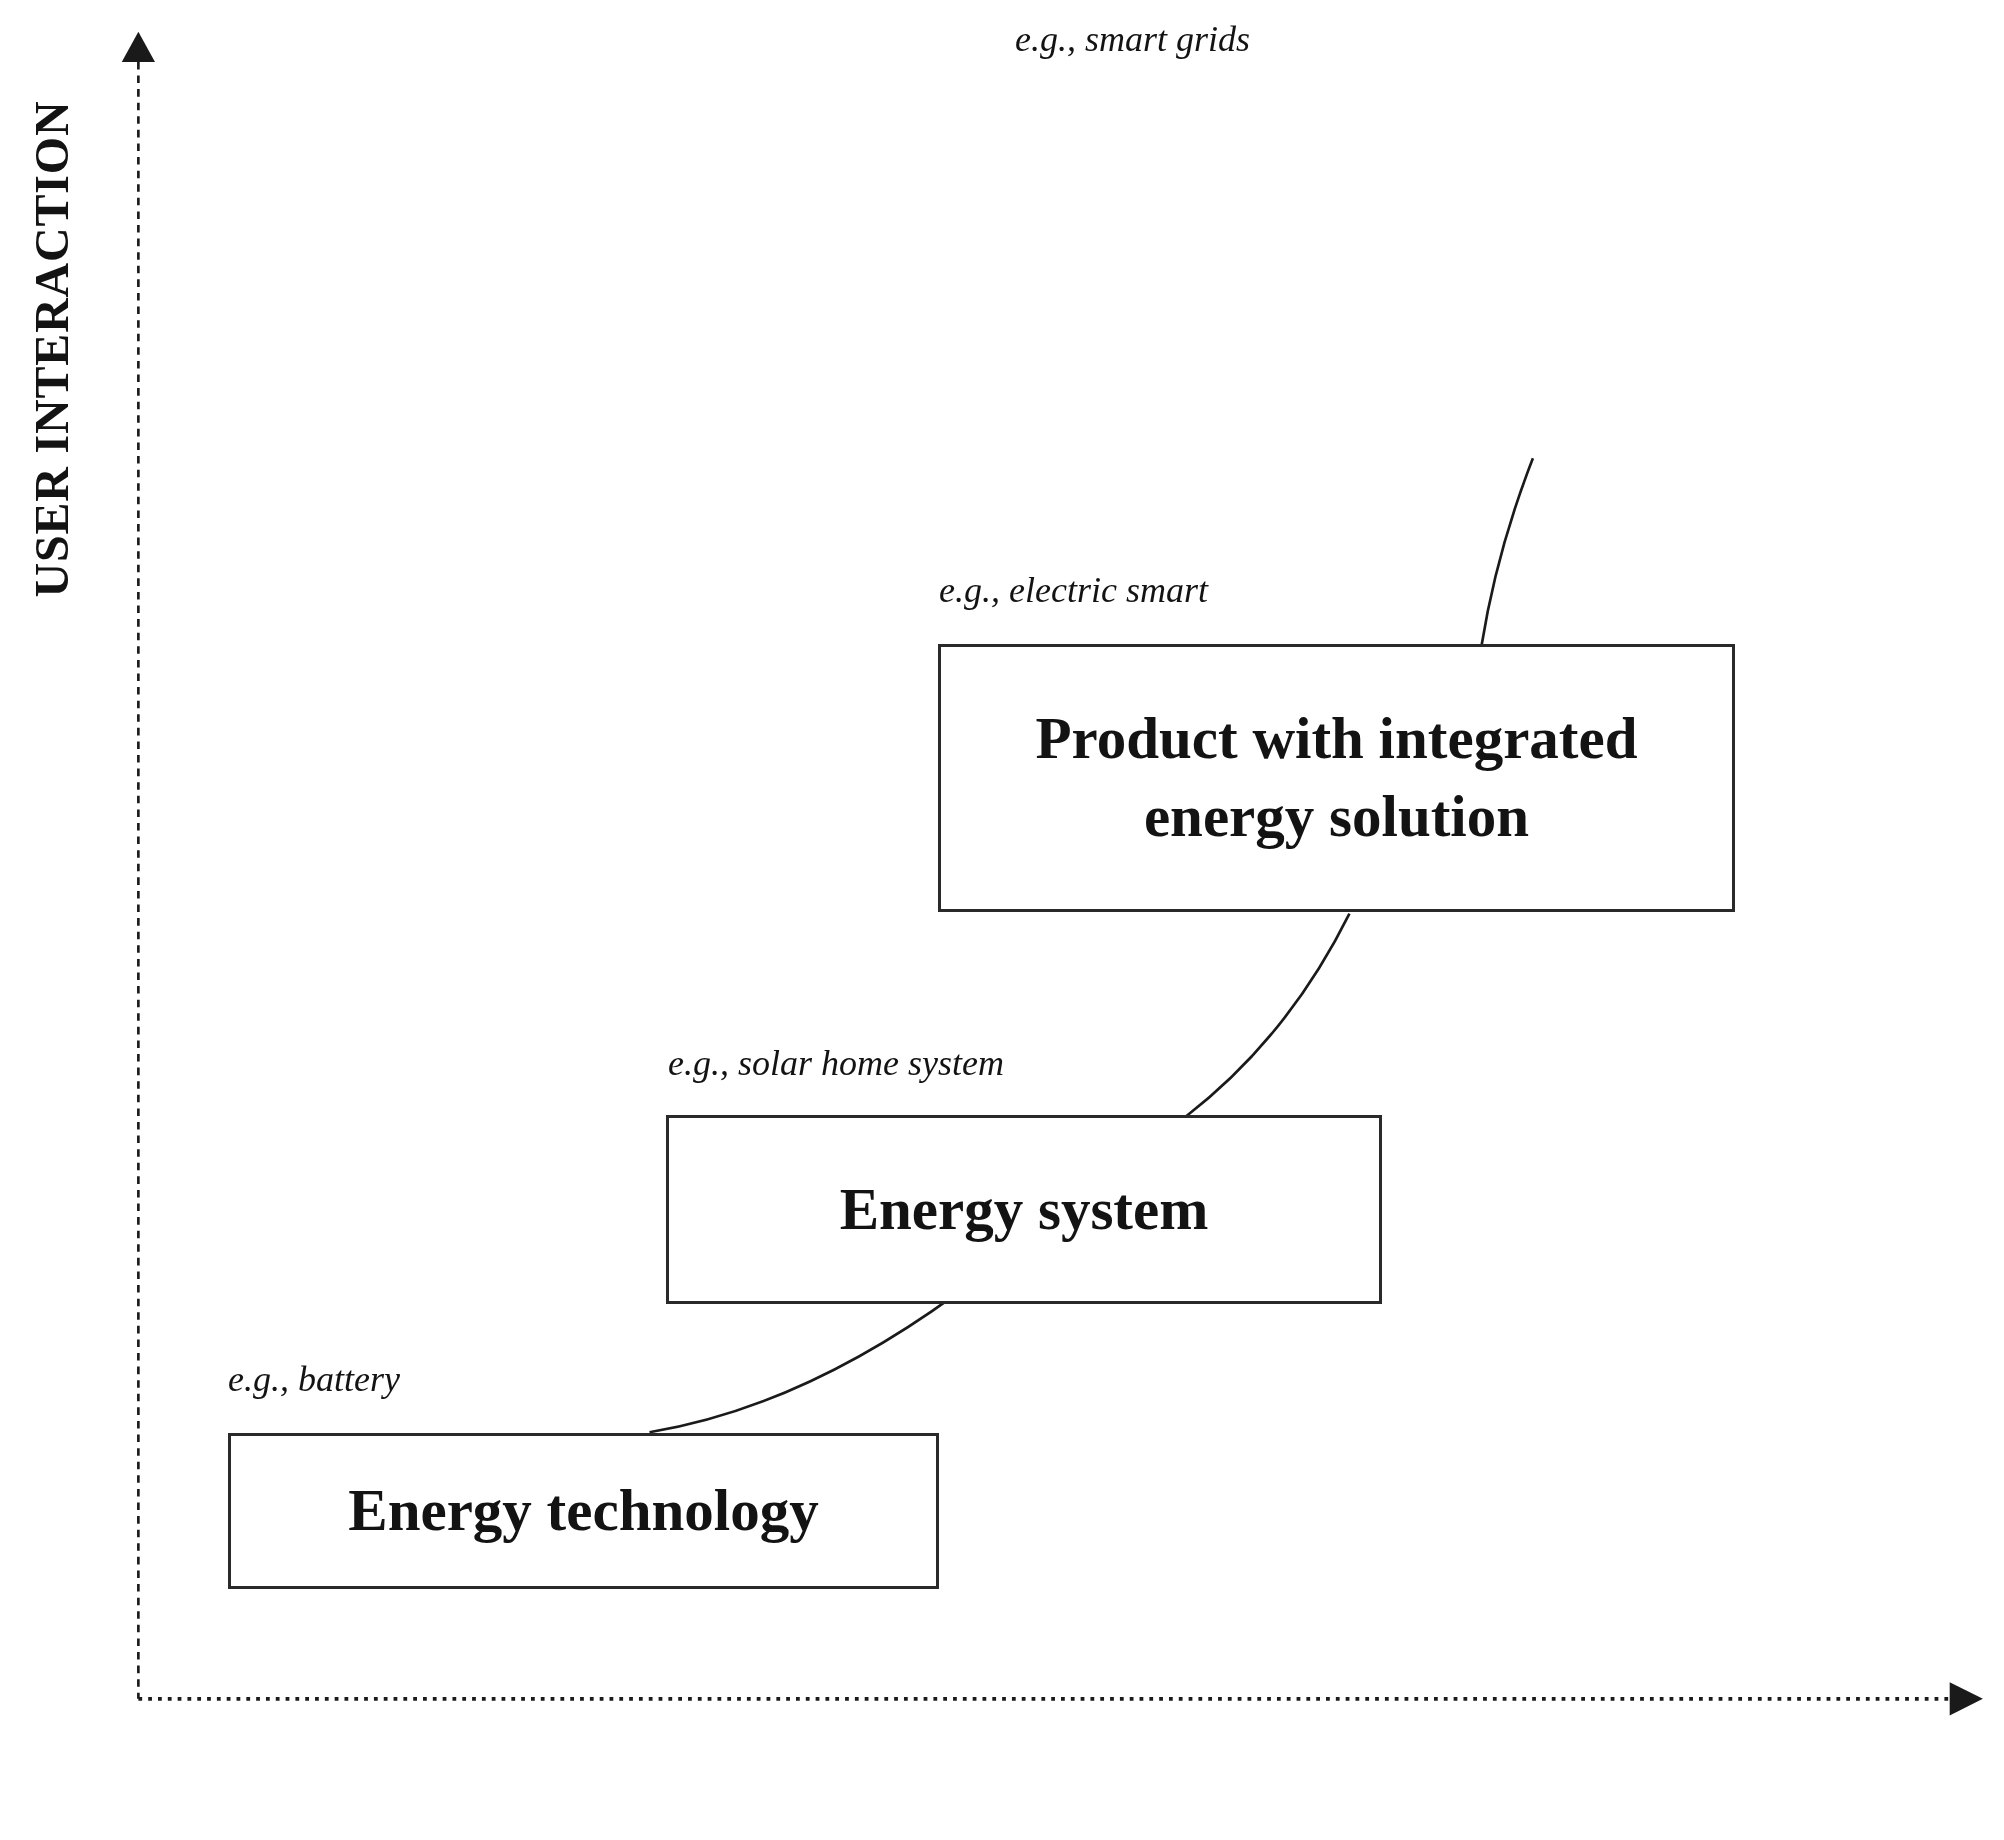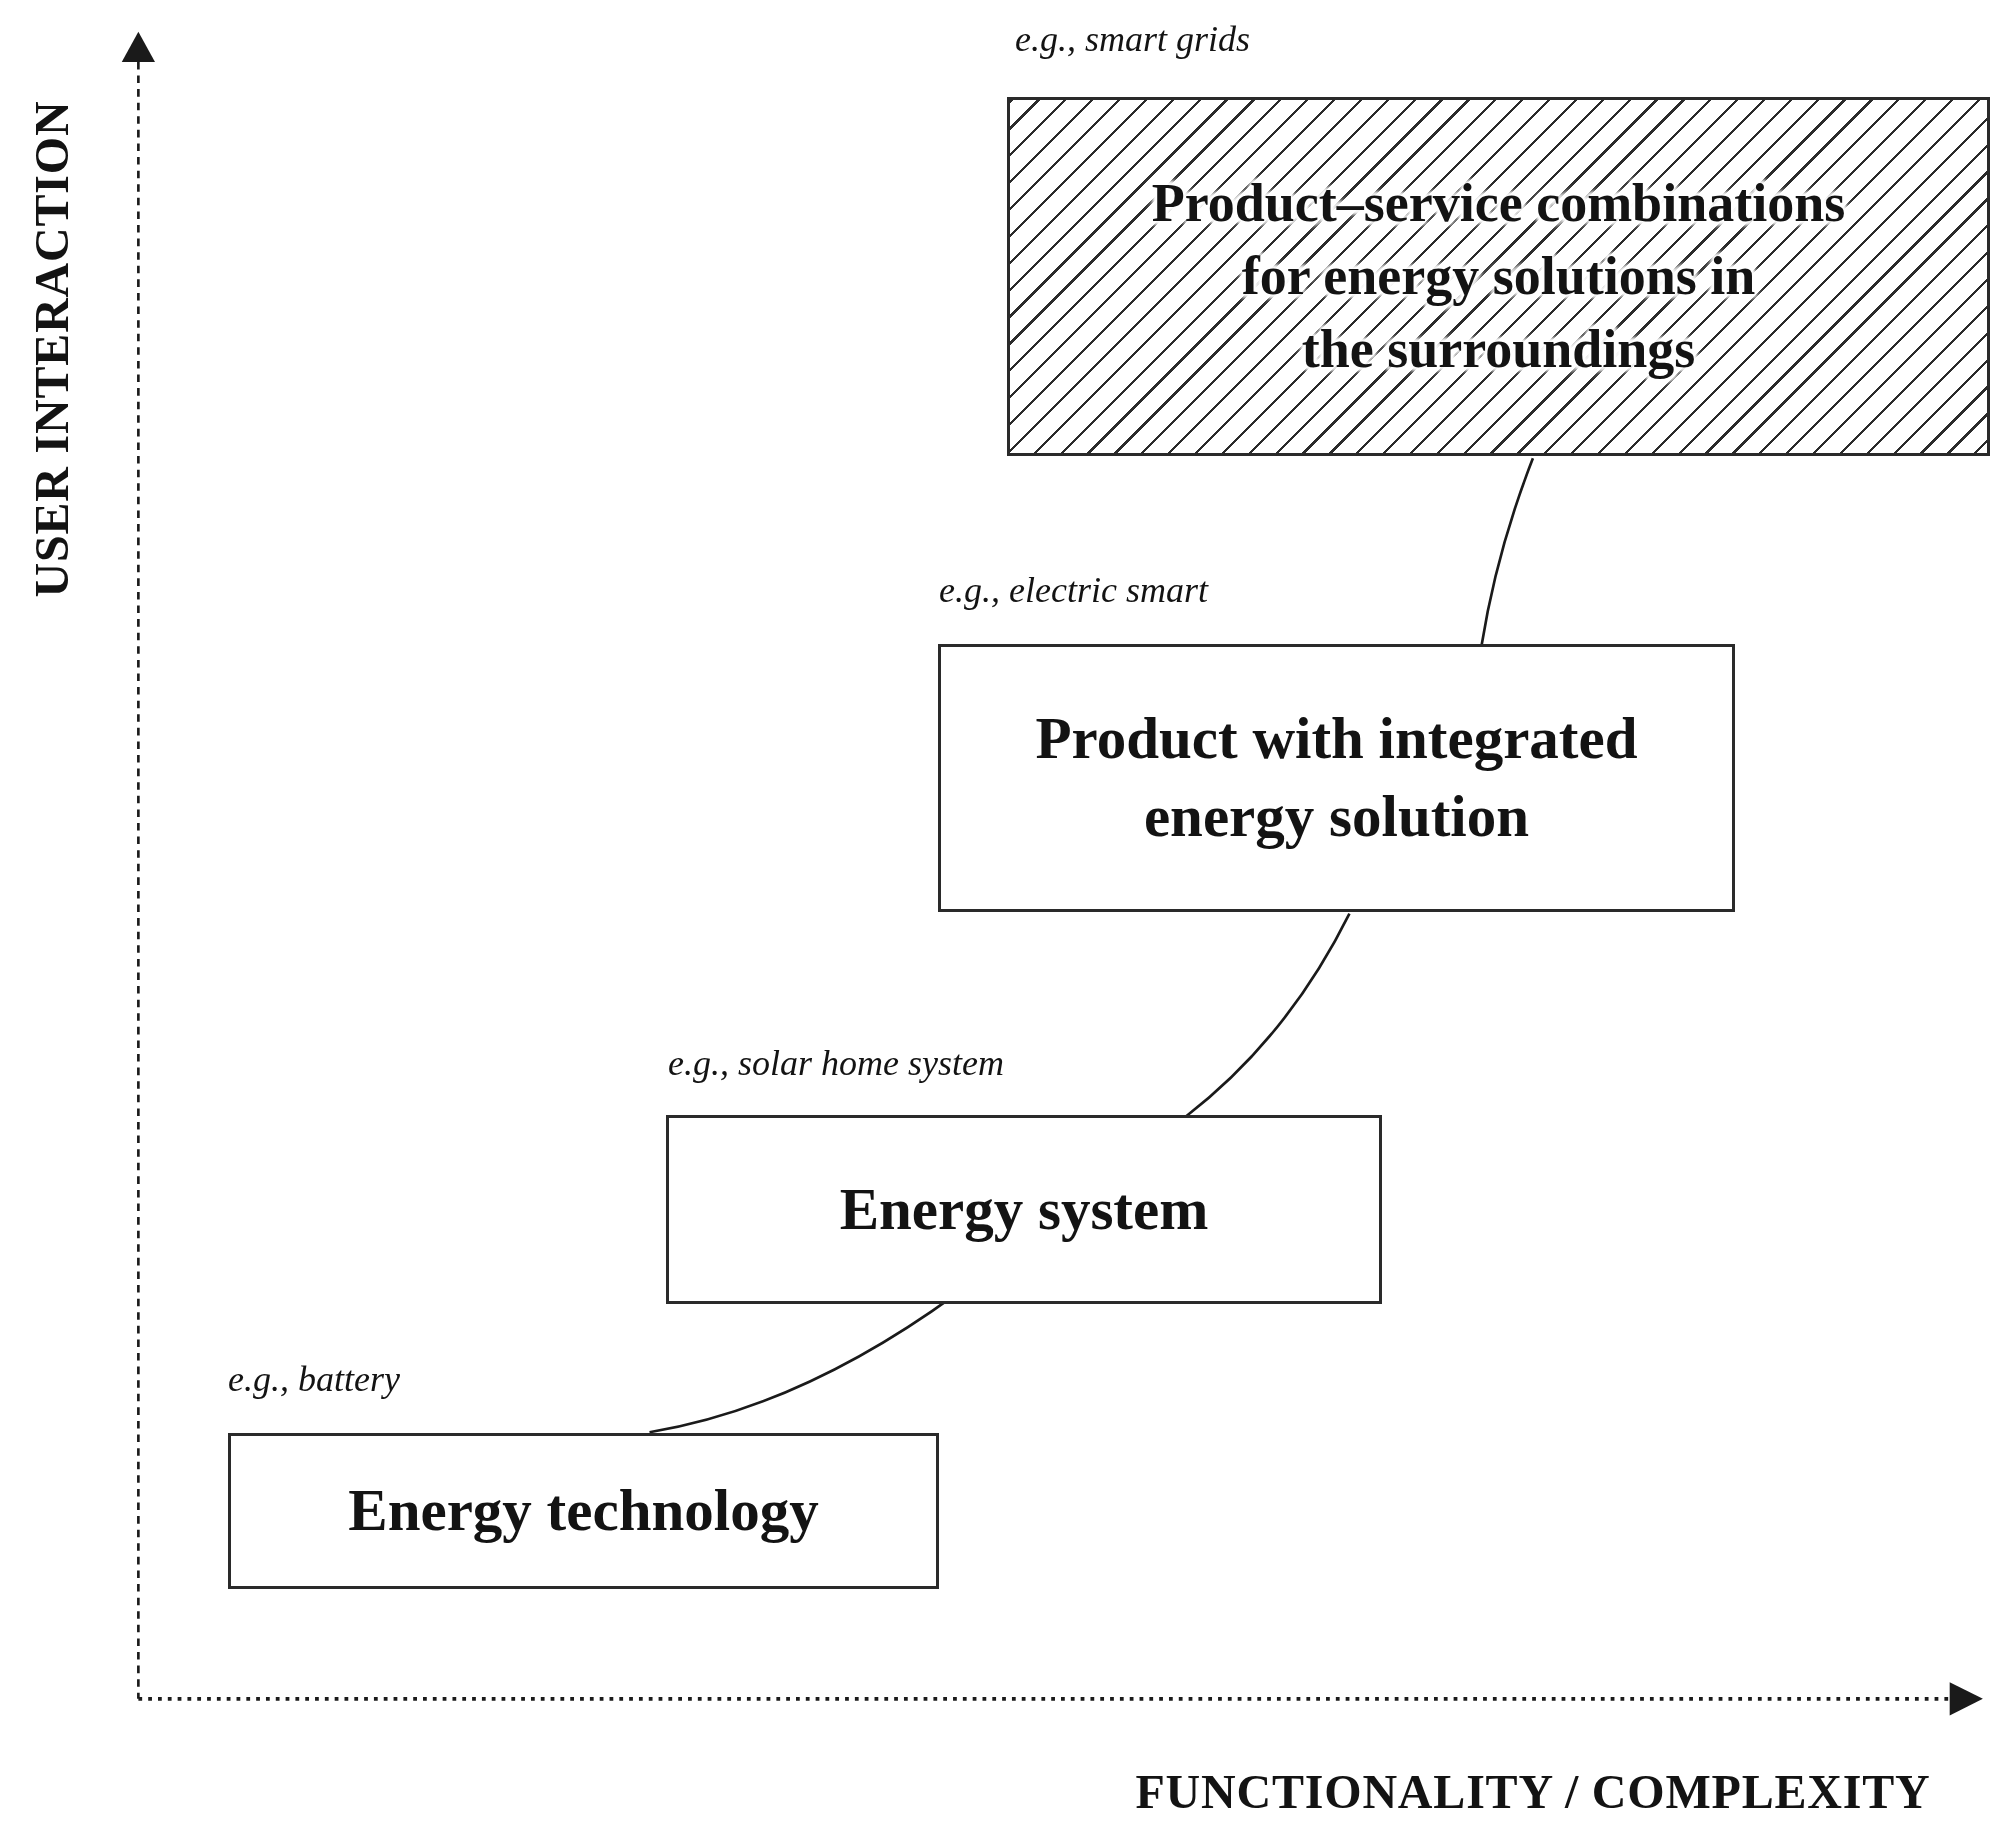--- a/index.html
+++ b/index.html
@@ -106,40 +106,34 @@
 
     <polygon points="183,42 161,82 205,82" fill="#1a1a1a"></polygon>
     <polygon points="2626,2250 2582,2228 2582,2272" fill="#1a1a1a"></polygon>
 
     <path d="M 860 1897 Q 1060 1864 1266 1714" fill="none" stroke="#1a1a1a" stroke-width="3.5"></path>
     <path d="M 1570 1479 Q 1705 1375 1787 1210" fill="none" stroke="#1a1a1a" stroke-width="3.5"></path>
     <path d="M 1962 855 Q 1982 730 2030 607" fill="none" stroke="#1a1a1a" stroke-width="3.5"></path>
   </svg>
 
   <div id="y-axis-label" class="axis-label">USER INTERACTION</div>
-  <div id="x-axis-label" class="axis-label">FUNCTIONALITY / COMPLEXITY</div>
 
   <div class="example-label" style="left:228px; top:1361px;">e.g., battery</div>
   <div class="example-label" style="left:668px; top:1045px;">e.g., solar home system</div>
   <div class="example-label" style="left:939px; top:572px;">e.g., electric smart</div>
   <div class="example-label" style="left:1015px; top:21px;">e.g., smart grids</div>
 
   <div class="node-box" style="left:228px; top:1433px; width:711px; height:156px;">
     <span class="line">Energy technology</span>
   </div>
 
   <div class="node-box" style="left:666px; top:1115px; width:716px; height:189px;">
     <span class="line">Energy system</span>
   </div>
 
   <div class="node-box" style="left:938px; top:644px; width:797px; height:268px;">
     <span class="line">Product with integrated</span>
     <span class="line">energy solution</span>
   </div>
 
-  <div class="node-box hatched" style="left:1007px; top:97px; width:983px; height:359px;">
-    <span class="line">Product–service combinations</span>
-    <span class="line">for energy solutions in</span>
-    <span class="line">the surroundings</span>
-  </div>
 
 </div>
 
 
 </body></html>

